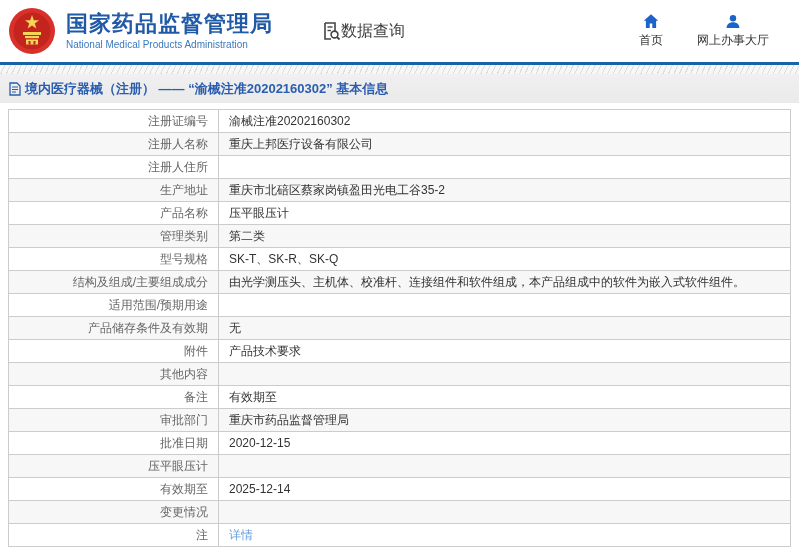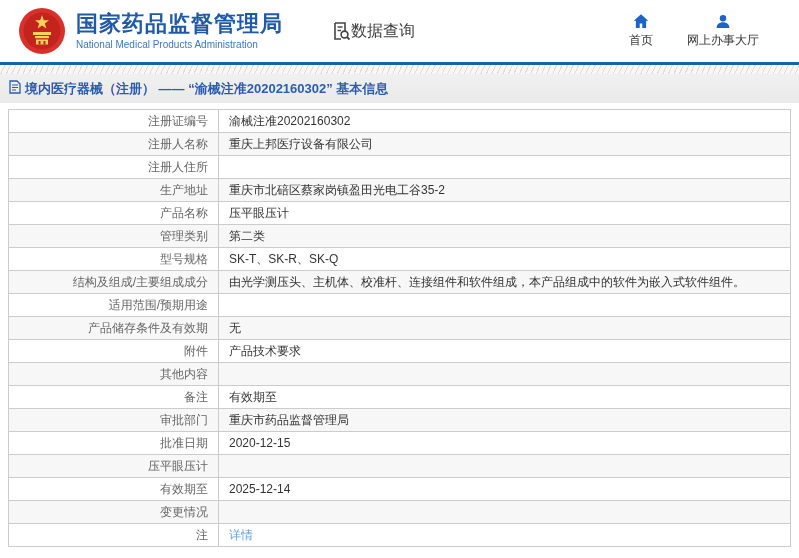--- a/index.html
+++ b/index.html
@@ -10,40 +10,40 @@
     --emblem-gold:#f7d358;
     --bar-gray:#eaeaea;
     --row-alt:#f7f7f7;
     --border-gray:#cccccc;
   }
   *{margin:0;padding:0;box-sizing:border-box;}
   html,body{width:799px;height:558px;overflow:hidden;background:#fff;
     font-family:"Liberation Sans","DejaVu Sans",sans-serif;}
 
   
-  .header{height:62px;display:flex;align-items:center;padding:0 18px;background:#fff;}
+  .header{height:62px;display:flex;align-items:center;padding:0 8px;background:#fff;}
   .logo{width:48px;height:48px;flex:0 0 auto;}
   .title-block{margin-left:10px;line-height:1.1;}
   .title-cn{font-size:22px;font-weight:bold;color:var(--brand-blue);letter-spacing:1px;}
   .title-en{font-size:10px;color:#3c79bd;margin-top:2px;}
   .data-query{display:flex;align-items:center;margin-left:48px;}
   .data-query .dq-text{font-size:16px;color:#3d3d3d;}
   .header-spacer{flex:1;}
   .top-nav{display:flex;gap:34px;margin-right:22px;}
   .nav-item{display:flex;flex-direction:column;align-items:center;gap:3px;cursor:pointer;}
   .nav-item .nav-label{font-size:12px;color:#333;}
 
   
   .blue-line{height:3px;background:#1663a5;}
   .hatch-strip{height:9px;background:repeating-linear-gradient(115deg,#f7f7f7 0 4px,#ddd 4px 5px);}
 
   
   .breadcrumb-bar{height:29px;background:linear-gradient(#f0f0f0,var(--bar-gray));
     display:flex;align-items:center;padding:0 9px;}
-  .breadcrumb{display:flex;align-items:flex-start;gap:4px;font-size:13px;font-weight:bold;
+  .breadcrumb{display:flex;align-items:center;gap:4px;font-size:13px;font-weight:bold;
     color:#2a5db0;}
 
   
   .table-wrap{padding:6px 8px 0 8px;}
   .info-table{border:1px solid var(--border-gray);border-bottom:none;width:100%;}
   .row{display:flex;height:23px;border-bottom:1px solid var(--border-gray);background:#fff;}
   .row:nth-child(even){background:var(--row-alt);}
   .cell{display:flex;align-items:center;font-size:12px;overflow:hidden;white-space:nowrap;}
   .cell.label{width:210px;flex:0 0 auto;justify-content:flex-end;padding-right:10px;
     color:#666;border-right:1px solid var(--border-gray);gap:3px;}

